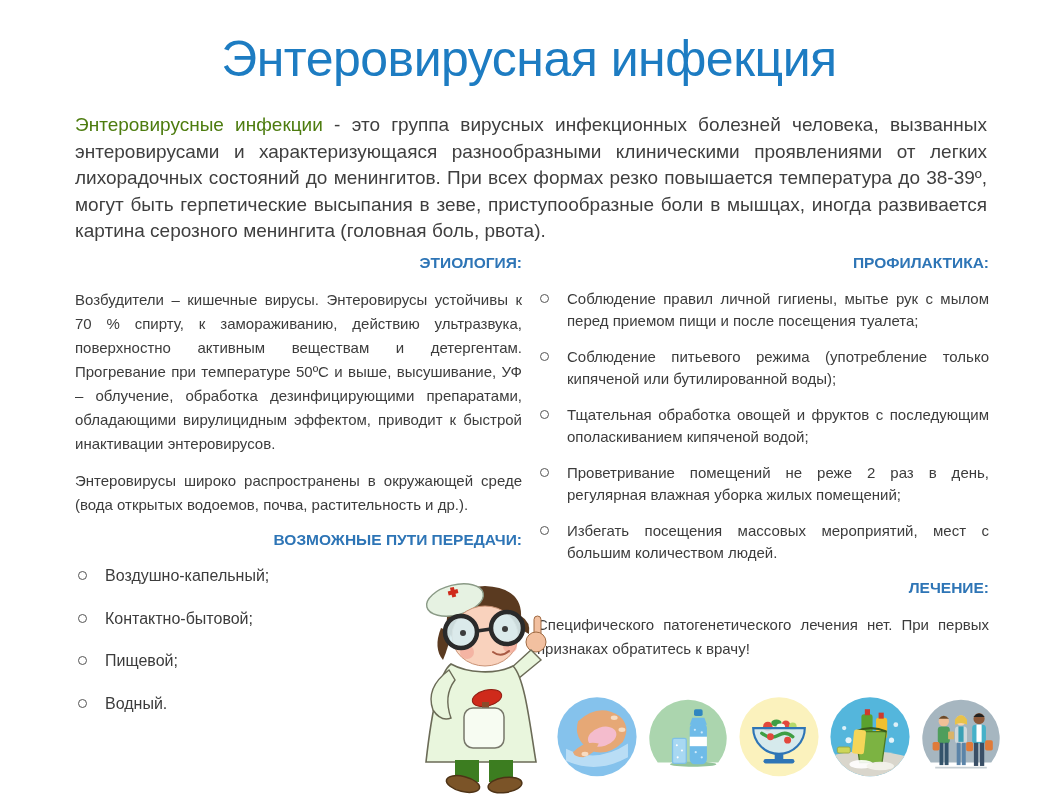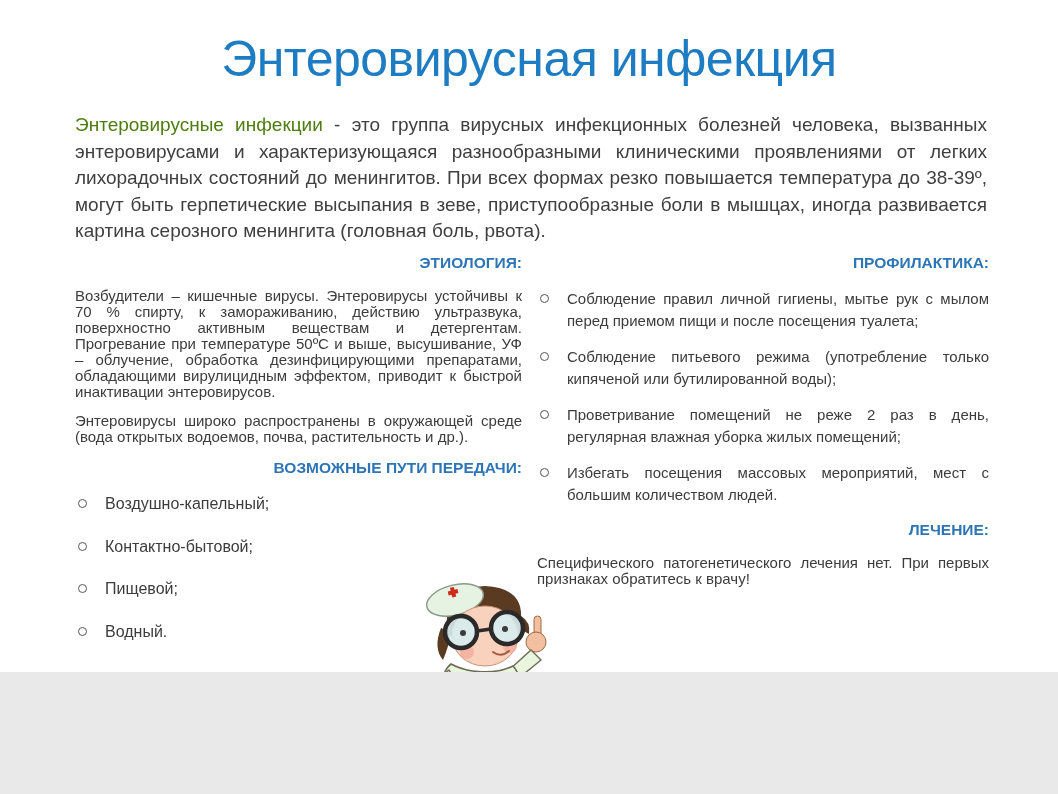--- a/index.html
+++ b/index.html
@@ -1,18 +1,18 @@
 <!DOCTYPE html>
 <html lang="ru"><head>
 <meta charset="utf-8">
 <style>
   * { margin:0; padding:0; box-sizing:border-box; }
   html,body { background:#e9e9e9; }
   .page {
-    position:relative; width:1058px; height:672px; margin:0 auto;
+    position:relative; width:1058px; height:794px; margin:0 auto;
     background:#ffffff; overflow:hidden;
     font-family:"Liberation Sans", sans-serif; color:#3d3d3d;
   }
   .page-title {
     position:absolute; top:30px; left:0; width:100%;
     text-align:center; font-size:50px; font-weight:400;
     color:#1d7cc2; letter-spacing:-0.5px;
   }
   .intro {
     position:absolute; left:75px; top:112px; width:912px;
@@ -20,21 +20,21 @@
   }
   .intro .lead { color:#4d7c0f; }
   .col { position:absolute; top:253px; }
   .col-left  { left:75px;  width:447px; }
   .col-right { left:537px; width:452px; }
   .sec-heading {
     font-size:15.5px; font-weight:bold; color:#2e75b6;
     text-align:right; line-height:20px; margin-bottom:15px;
   }
   .body-par {
-    font-size:15px; line-height:16px; text-align:justify;
+    font-size:15px; line-height:24px; text-align:justify;
     color:#3c3c3c; margin-bottom:13px;
   }
   ul.bullets { list-style:none; }
   ul.bullets li {
     position:relative; padding-left:30px; font-size:15px;
     line-height:21.5px; text-align:justify; color:#3c3c3c; margin-bottom:15px;
   }
   ul.bullets li::before {
     content:""; position:absolute; left:3px; top:6px;
     width:7px; height:7px; border:1.6px solid #555; border-radius:50%;
@@ -67,20 +67,21 @@
       <li>Пищевой;</li>
       <li>Водный.</li>
     </ul>
   </div>
 
   <div class="col col-right">
     <div class="sec-heading">ПРОФИЛАКТИКА:</div>
     <ul class="bullets">
       <li>Соблюдение правил личной гигиены, мытье рук с мылом перед приемом пищи и после посещения туалета;</li>
       <li>Соблюдение питьевого режима (употребление только кипяченой или бутилированной воды);</li>
+      <li>Тщательная обработка овощей и фруктов с последующим ополаскиванием кипяченой водой;</li>
       <li>Проветривание помещений не реже 2 раз в день, регулярная влажная уборка жилых помещений;</li>
       <li>Избегать посещения массовых мероприятий, мест с большим количеством людей.</li>
     </ul>
     <div class="sec-heading treatment-heading">ЛЕЧЕНИЕ:</div>
     <p class="body-par">Специфического патогенетического лечения нет. При первых признаках обратитесь к врачу!</p>
   </div>
 
   <div class="doctor-wrap">
     <svg viewBox="0 0 170 218" width="172" height="218">
 

